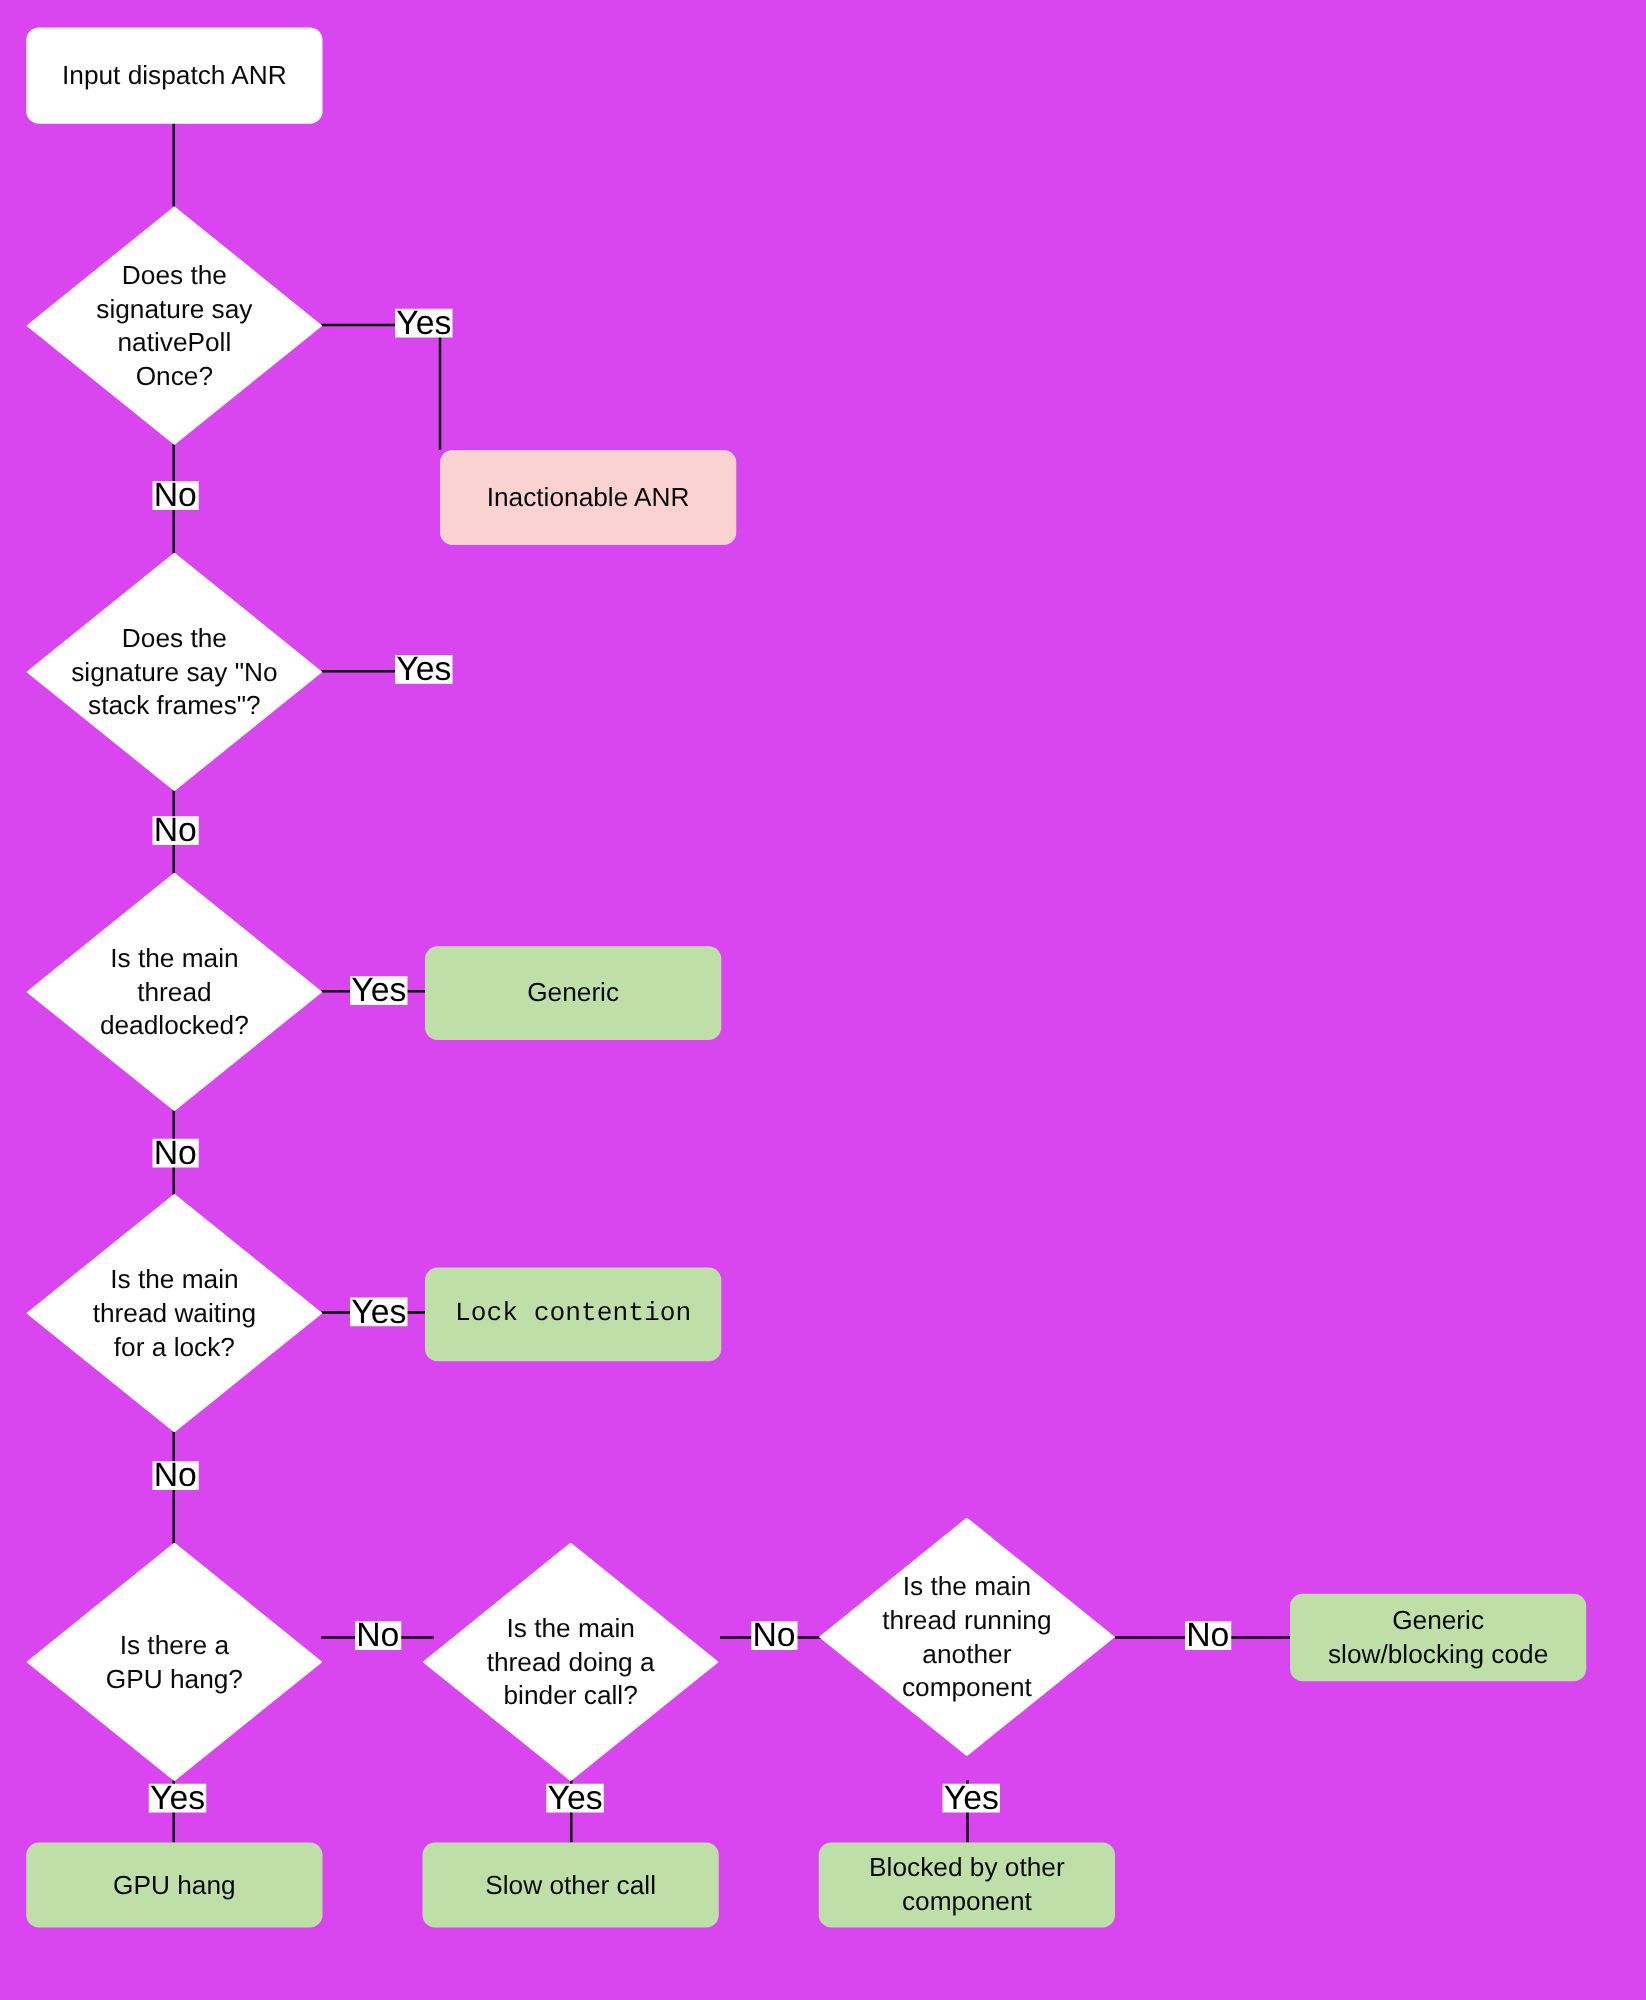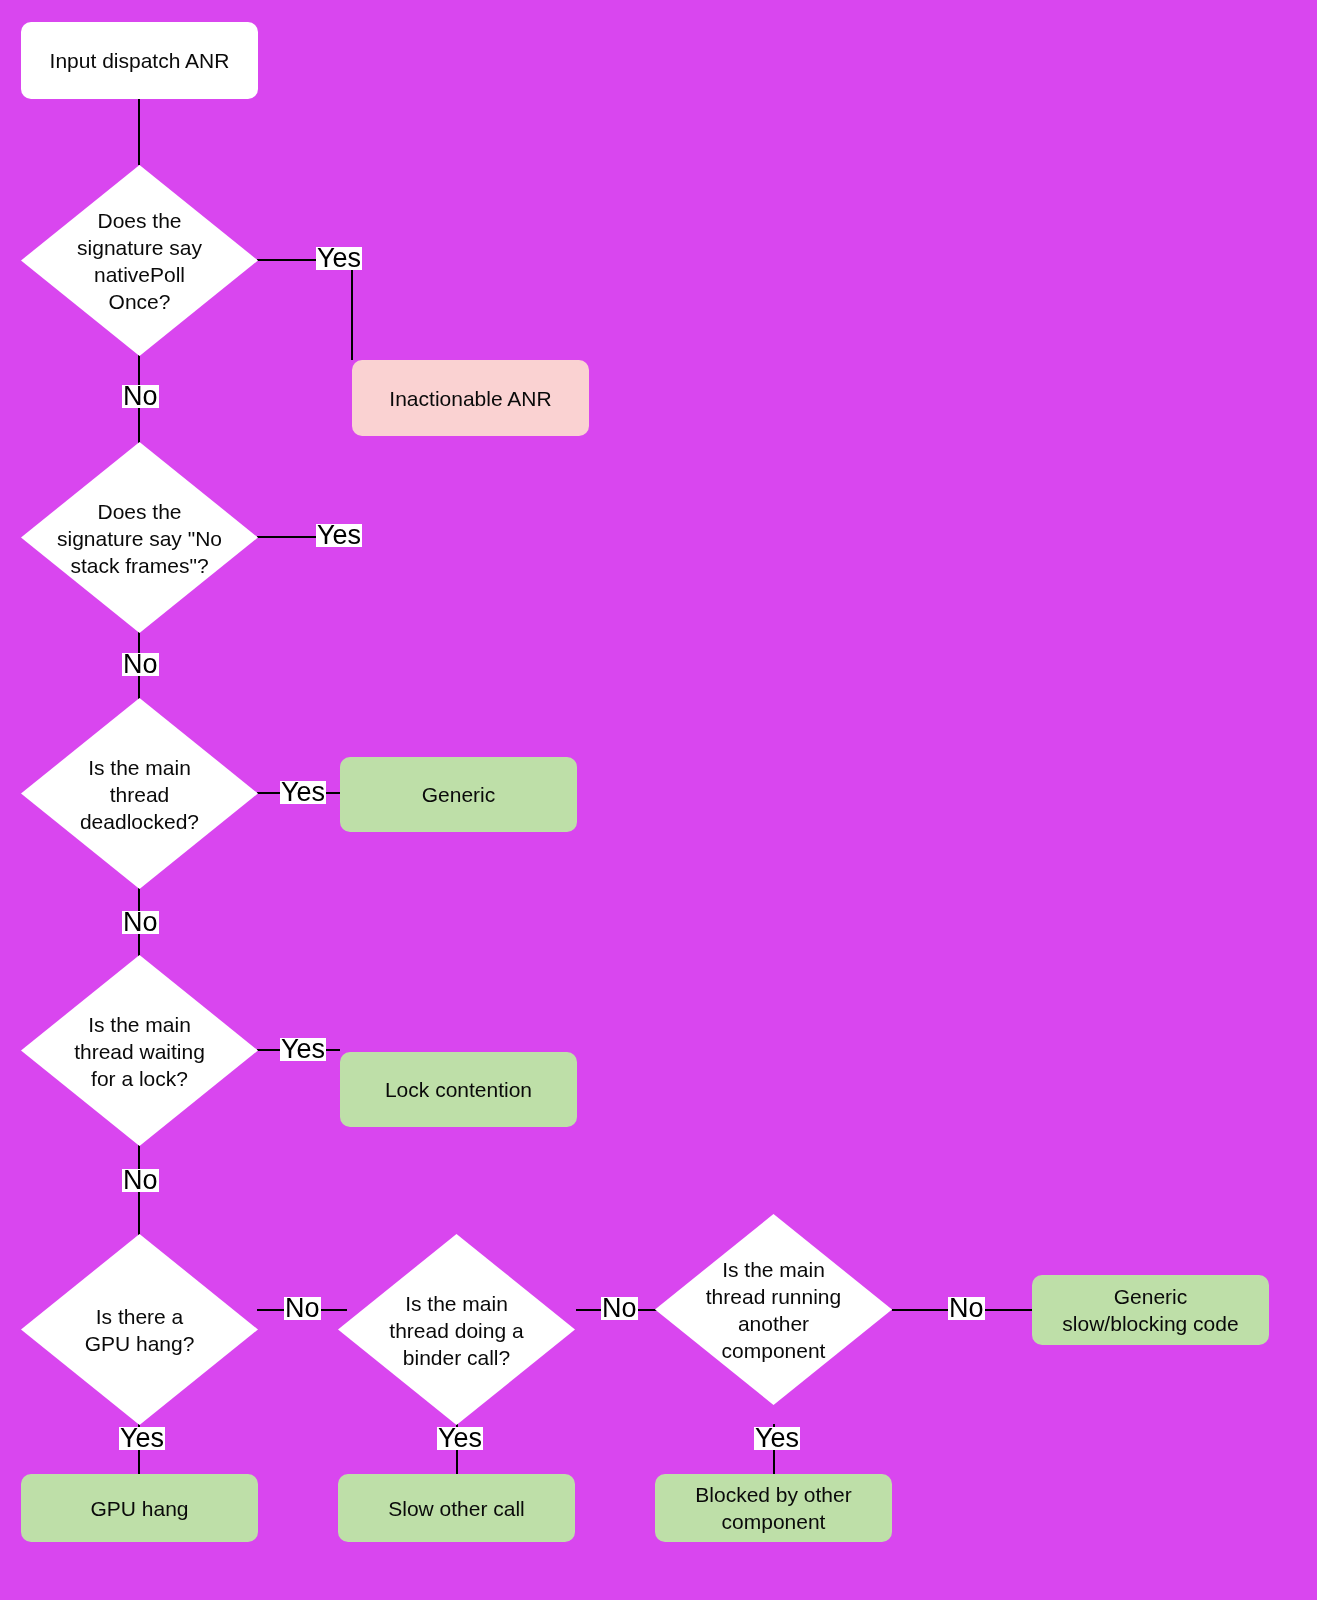--- a/index.html
+++ b/index.html
@@ -149,21 +149,21 @@
 
   <div class="node-diamond" style="left:21px; top:955px; width:237px; height:191px;">
     <div class="shape"></div>
     <div class="dlabel">Is the main
 thread waiting
 for a lock?</div>
   </div>
   <div class="edge-label" style="left:280px; top:1038px;">Yes</div>
   <div class="edge-label" style="left:122px; top:1169px;">No</div>
 
-  <div class="node-box green" style="left:340px; top:1052px; width:237px; height:75px;">
+  <div class="node-box green" style="left:340px; top:1014px; width:237px; height:75px;font-family:Liberation Mono, monospace;">
     <span>Lock contention</span>
   </div>
 
   <div class="node-diamond" style="left:21px; top:1234px; width:237px; height:191px;">
     <div class="shape"></div>
     <div class="dlabel">Is there a
 GPU hang?</div>
   </div>
   <div class="edge-label" style="left:284px; top:1297px;">No</div>
   <div class="edge-label" style="left:119px; top:1427px;">Yes</div>

